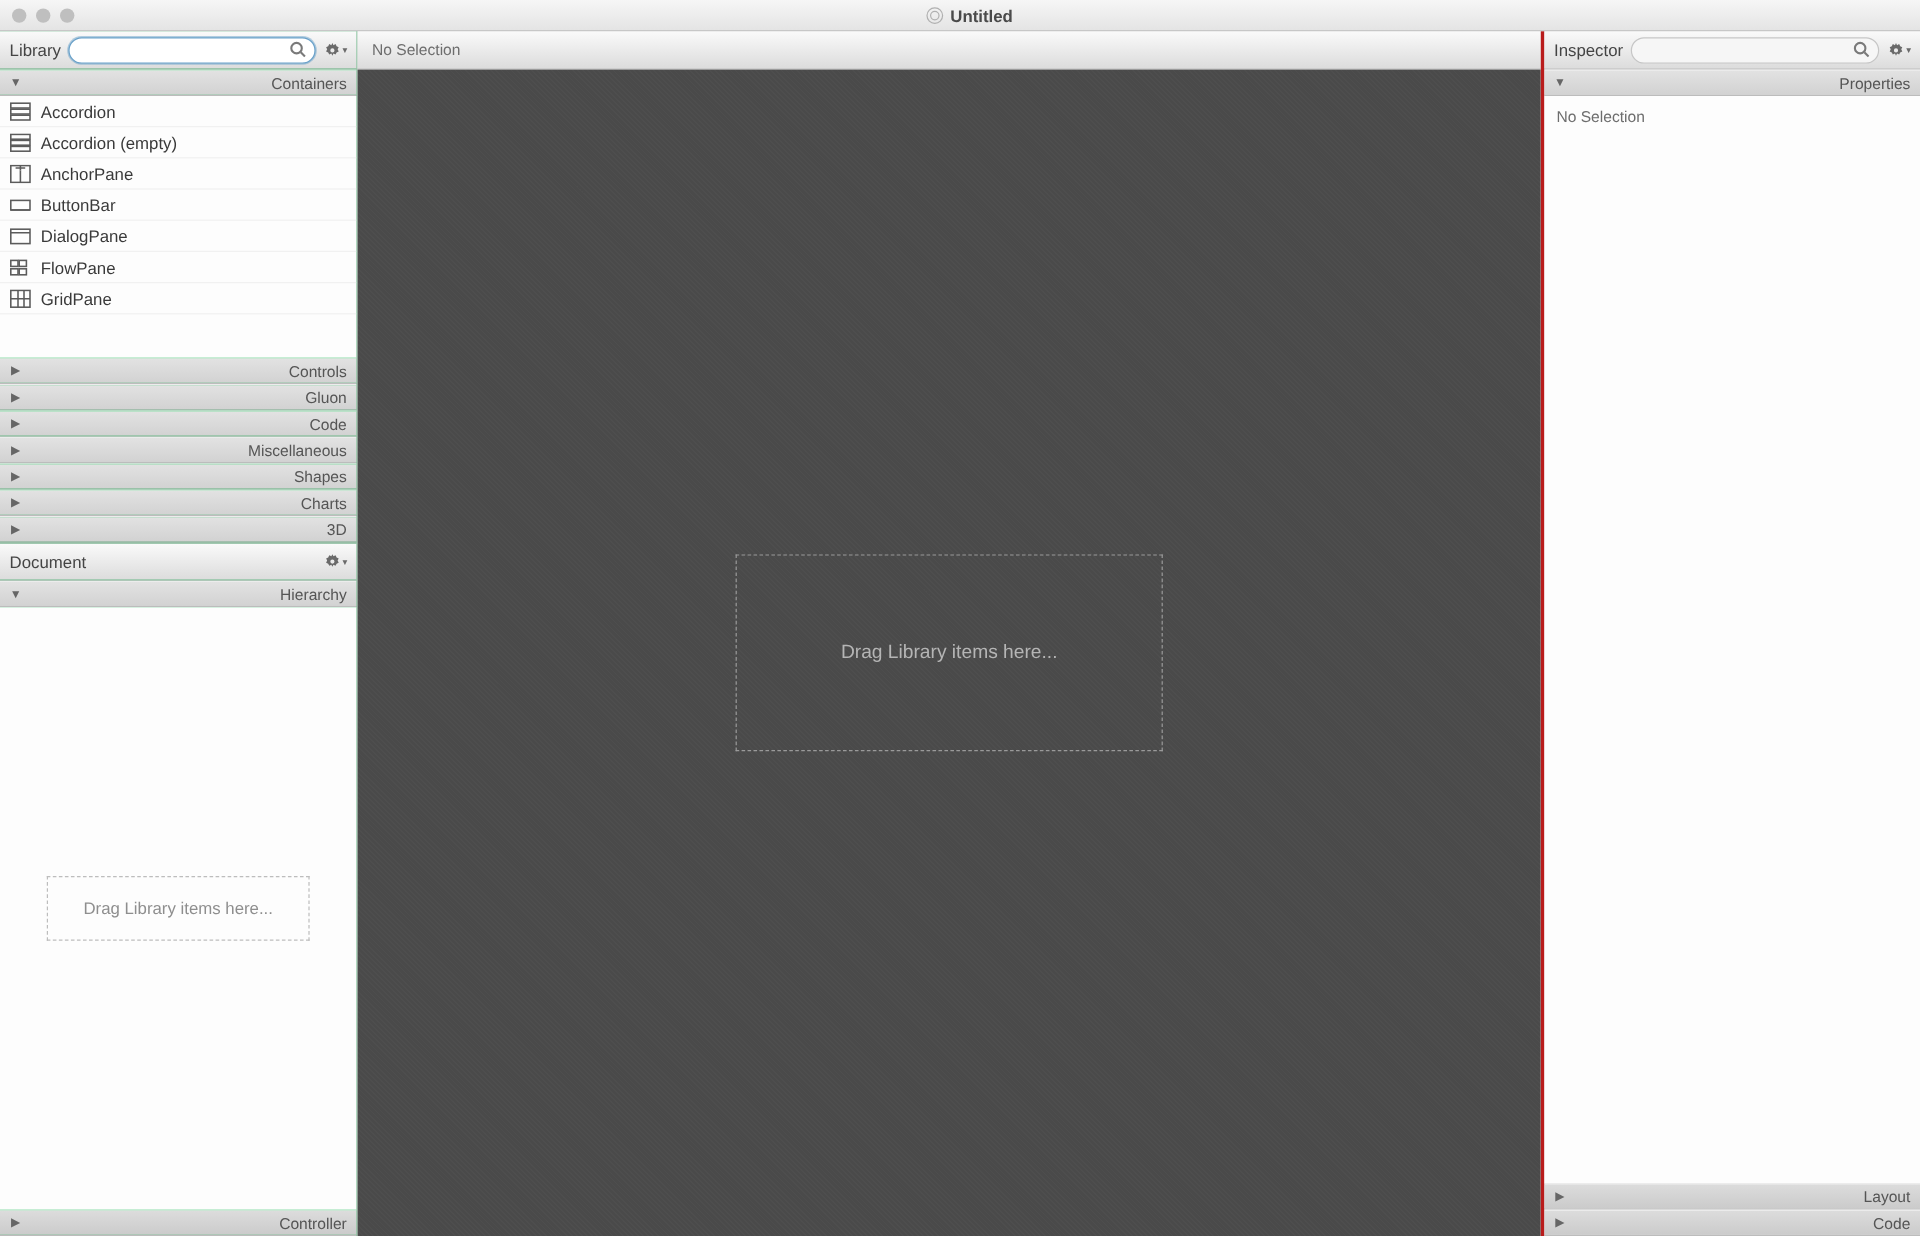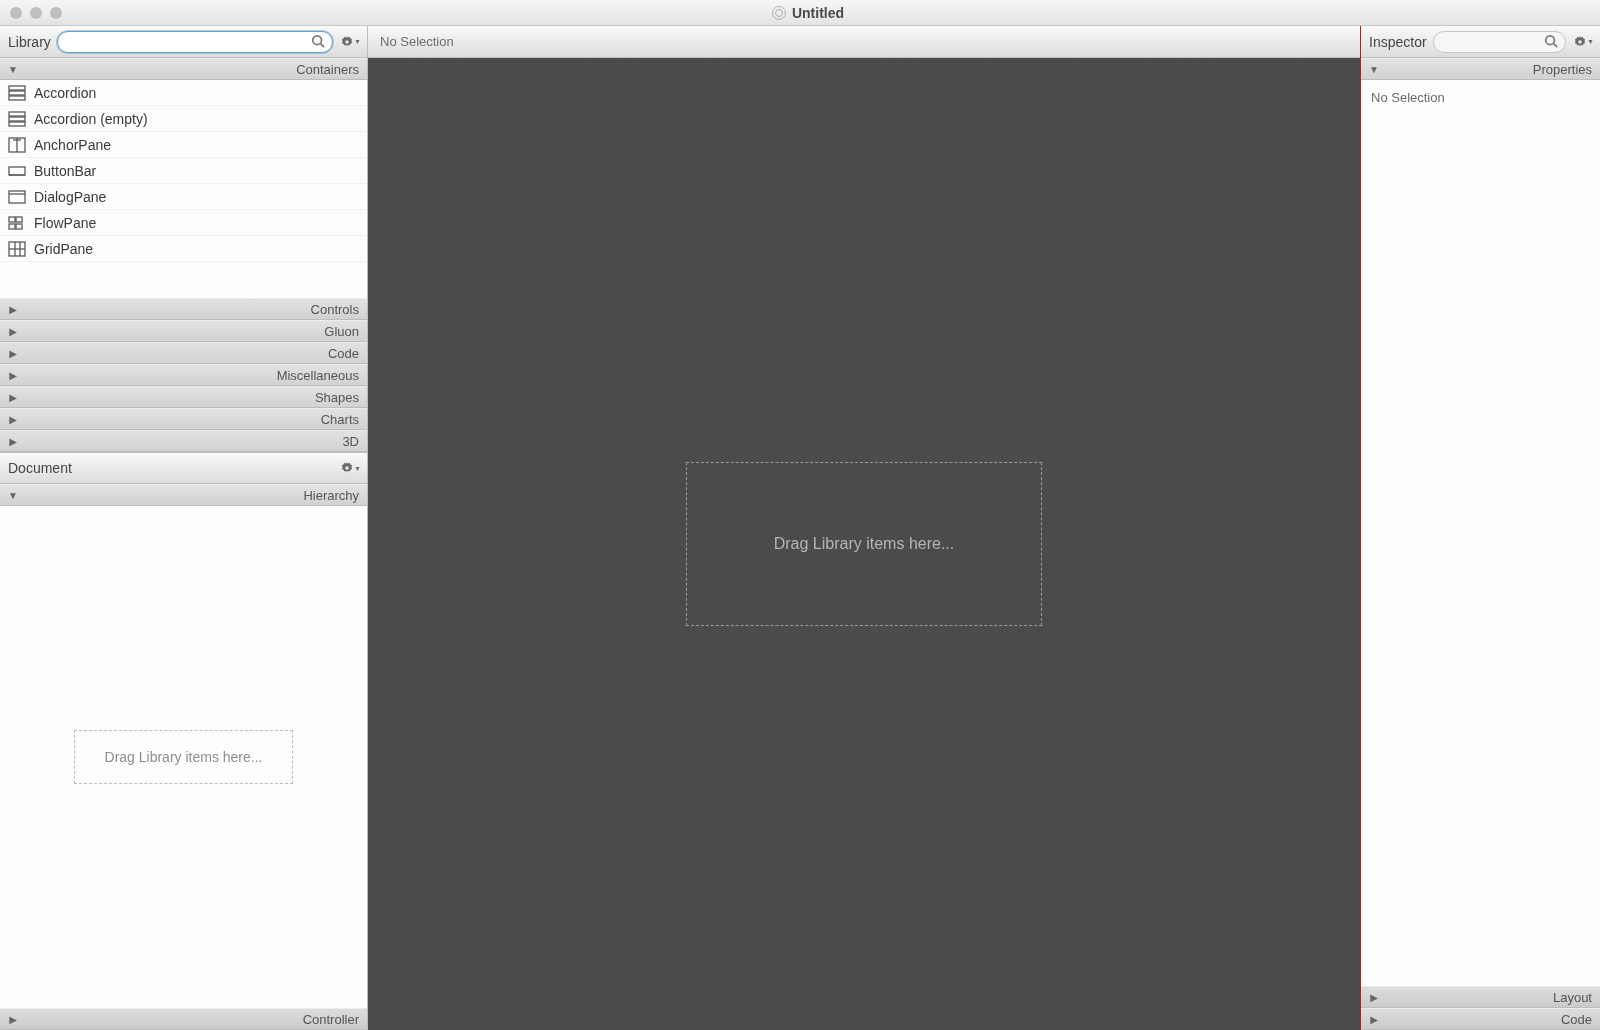--- a/index.html
+++ b/index.html
@@ -46,23 +46,23 @@
   }
   .app-icon::after{
     content:""; display:block; width:6px;height:6px;border:1.5px solid #b0b0b0;border-radius:50%;
   }
   
   .workspace {
     flex: 1;
     display: flex;
     min-height: 0;
   }
-  .left-col { width: 368px; display:flex; flex-direction:column; background:#22c55e; border-right:1px solid #bcbcbc;}
+  .left-col { width: 298px; display:flex; flex-direction:column; background:#22c55e; border-right:1px solid #bcbcbc;}
   .center-col { flex:1; display:flex; flex-direction:column; background:#ededed;}
-  .right-col { width: 240px; display:flex; flex-direction:column; border-left:1px solid #b91c1c; background:#ededed;}
+  .right-col { width: 316px; display:flex; flex-direction:column; border-left:3px solid #b91c1c; background:#ededed;}
   
   .panel-header {
     height: 32px;
     background: linear-gradient(#fafafa, #dcdcdc);
     border-bottom: 1px solid #bdbdbd;
     display:flex; align-items:center;
     padding: 0 6px 0 8px;
     gap: 6px;
     color:#444;
   }

